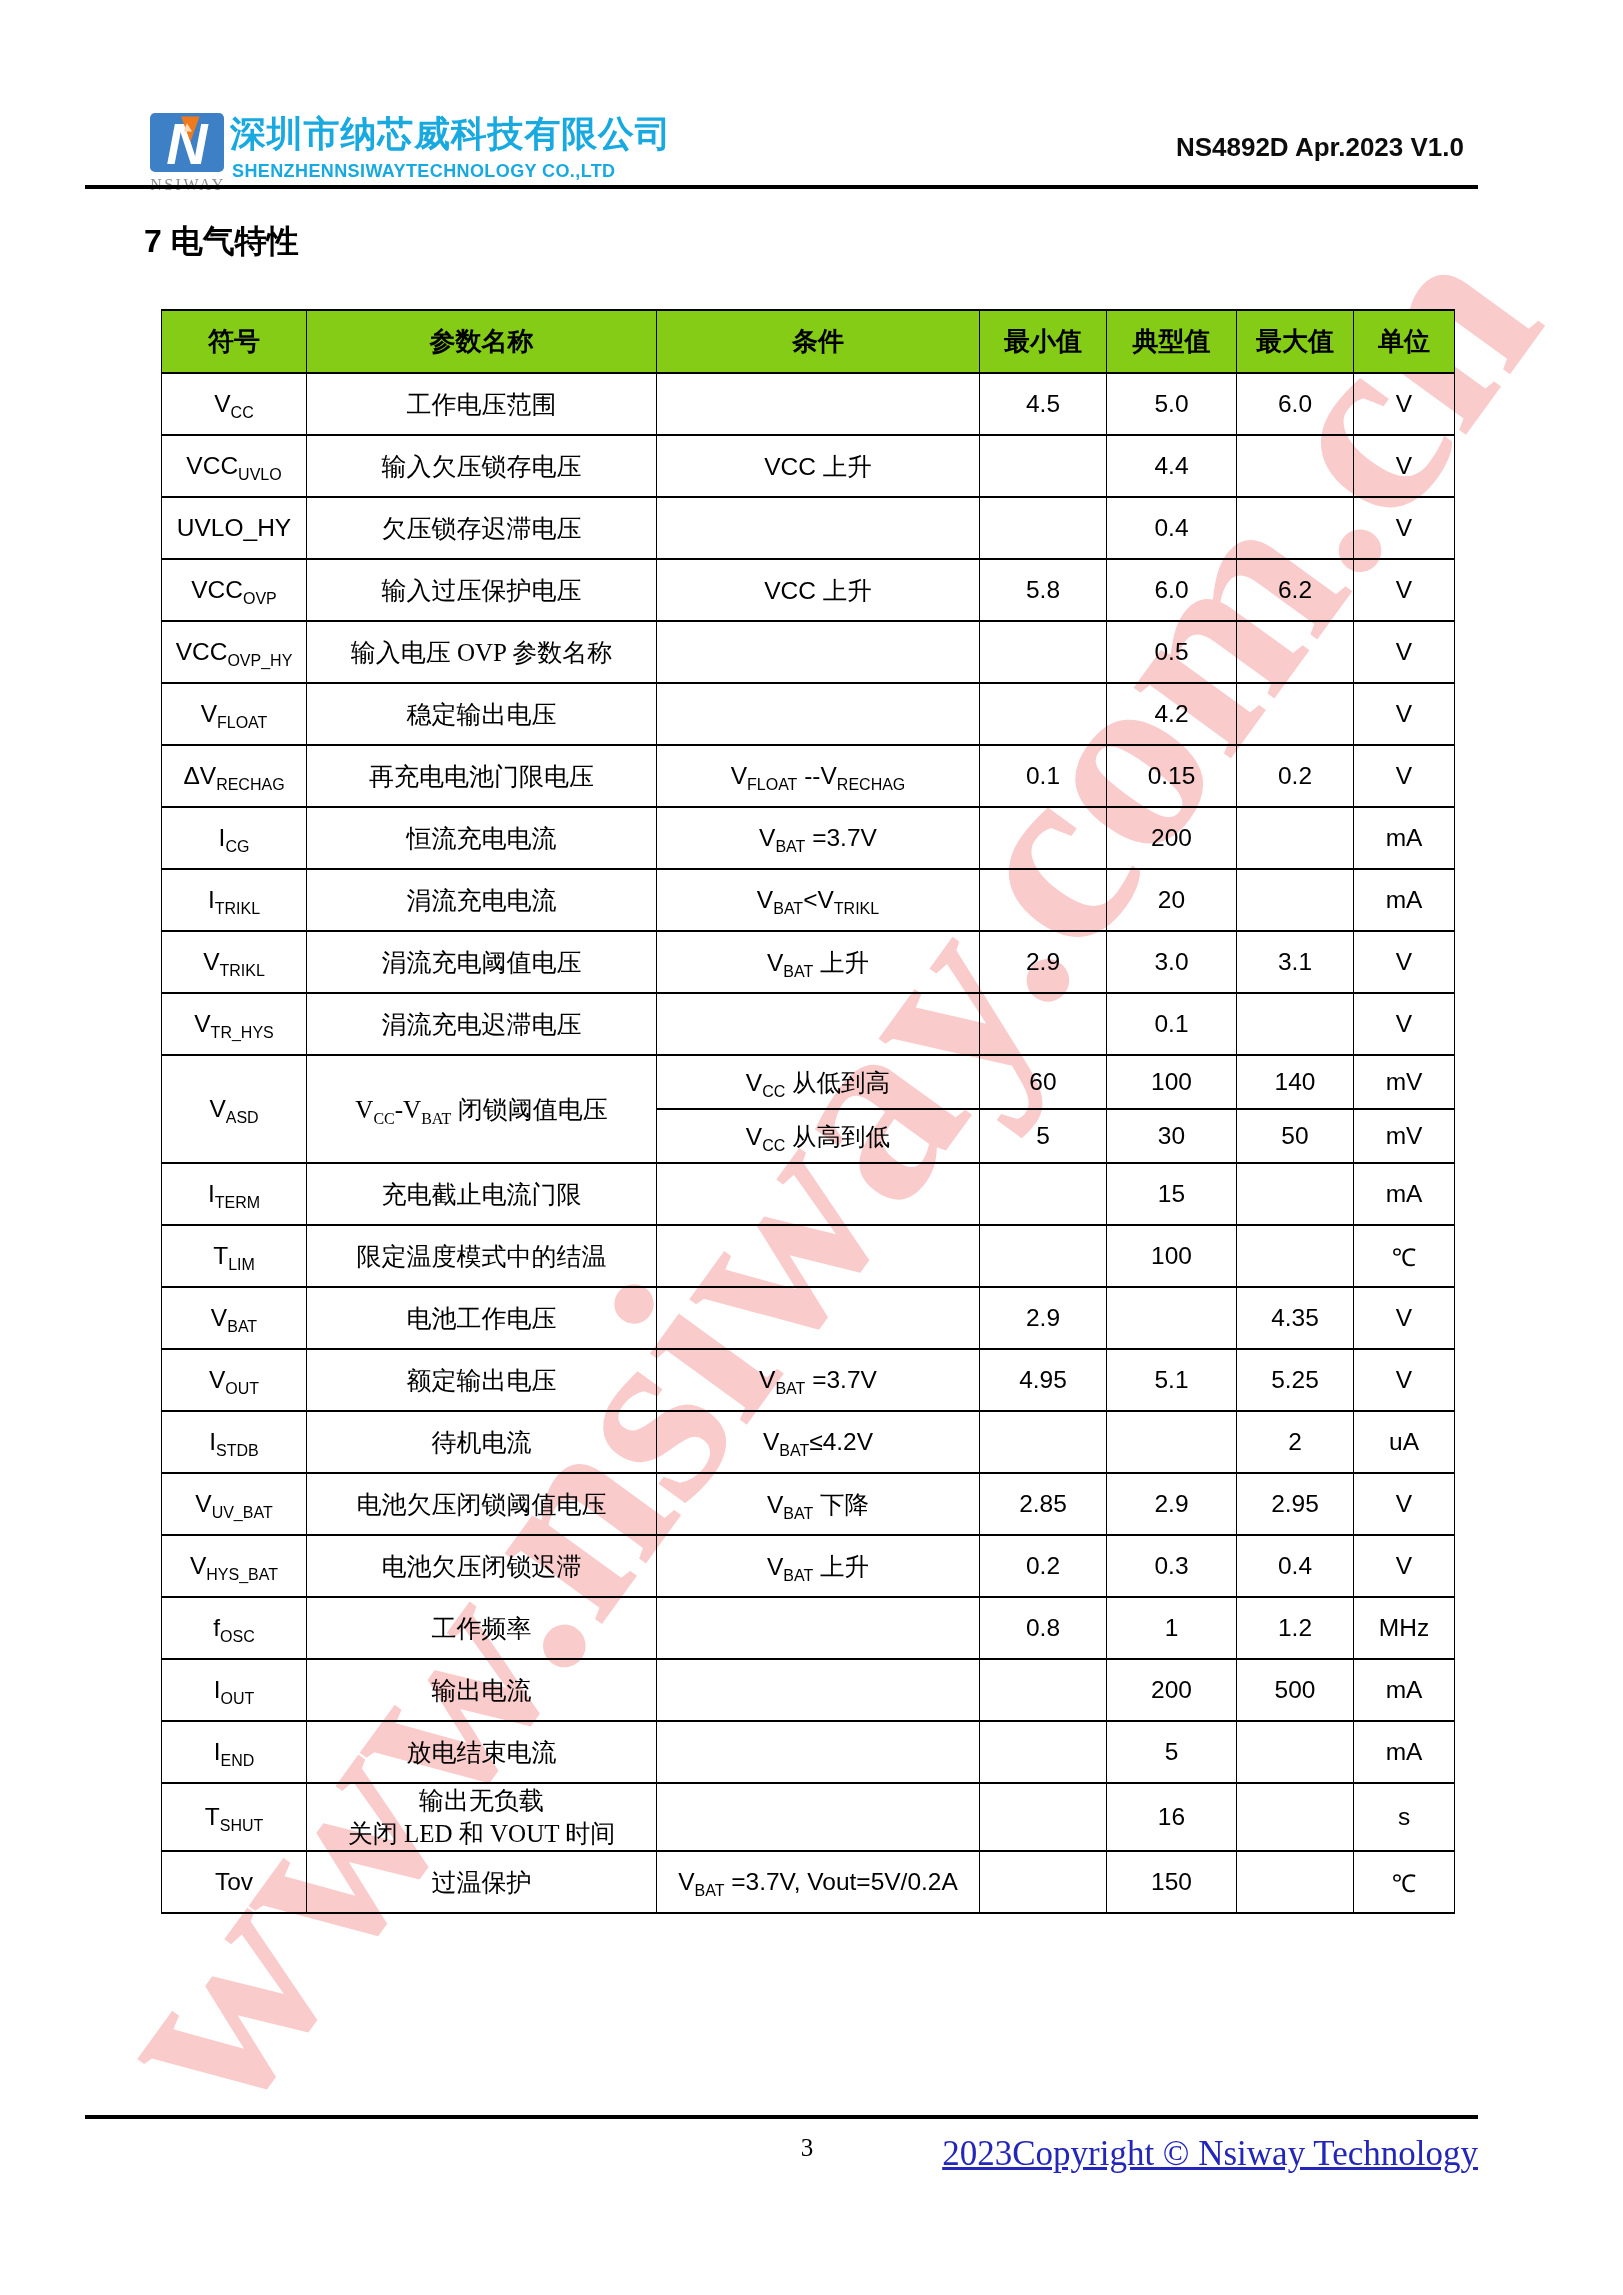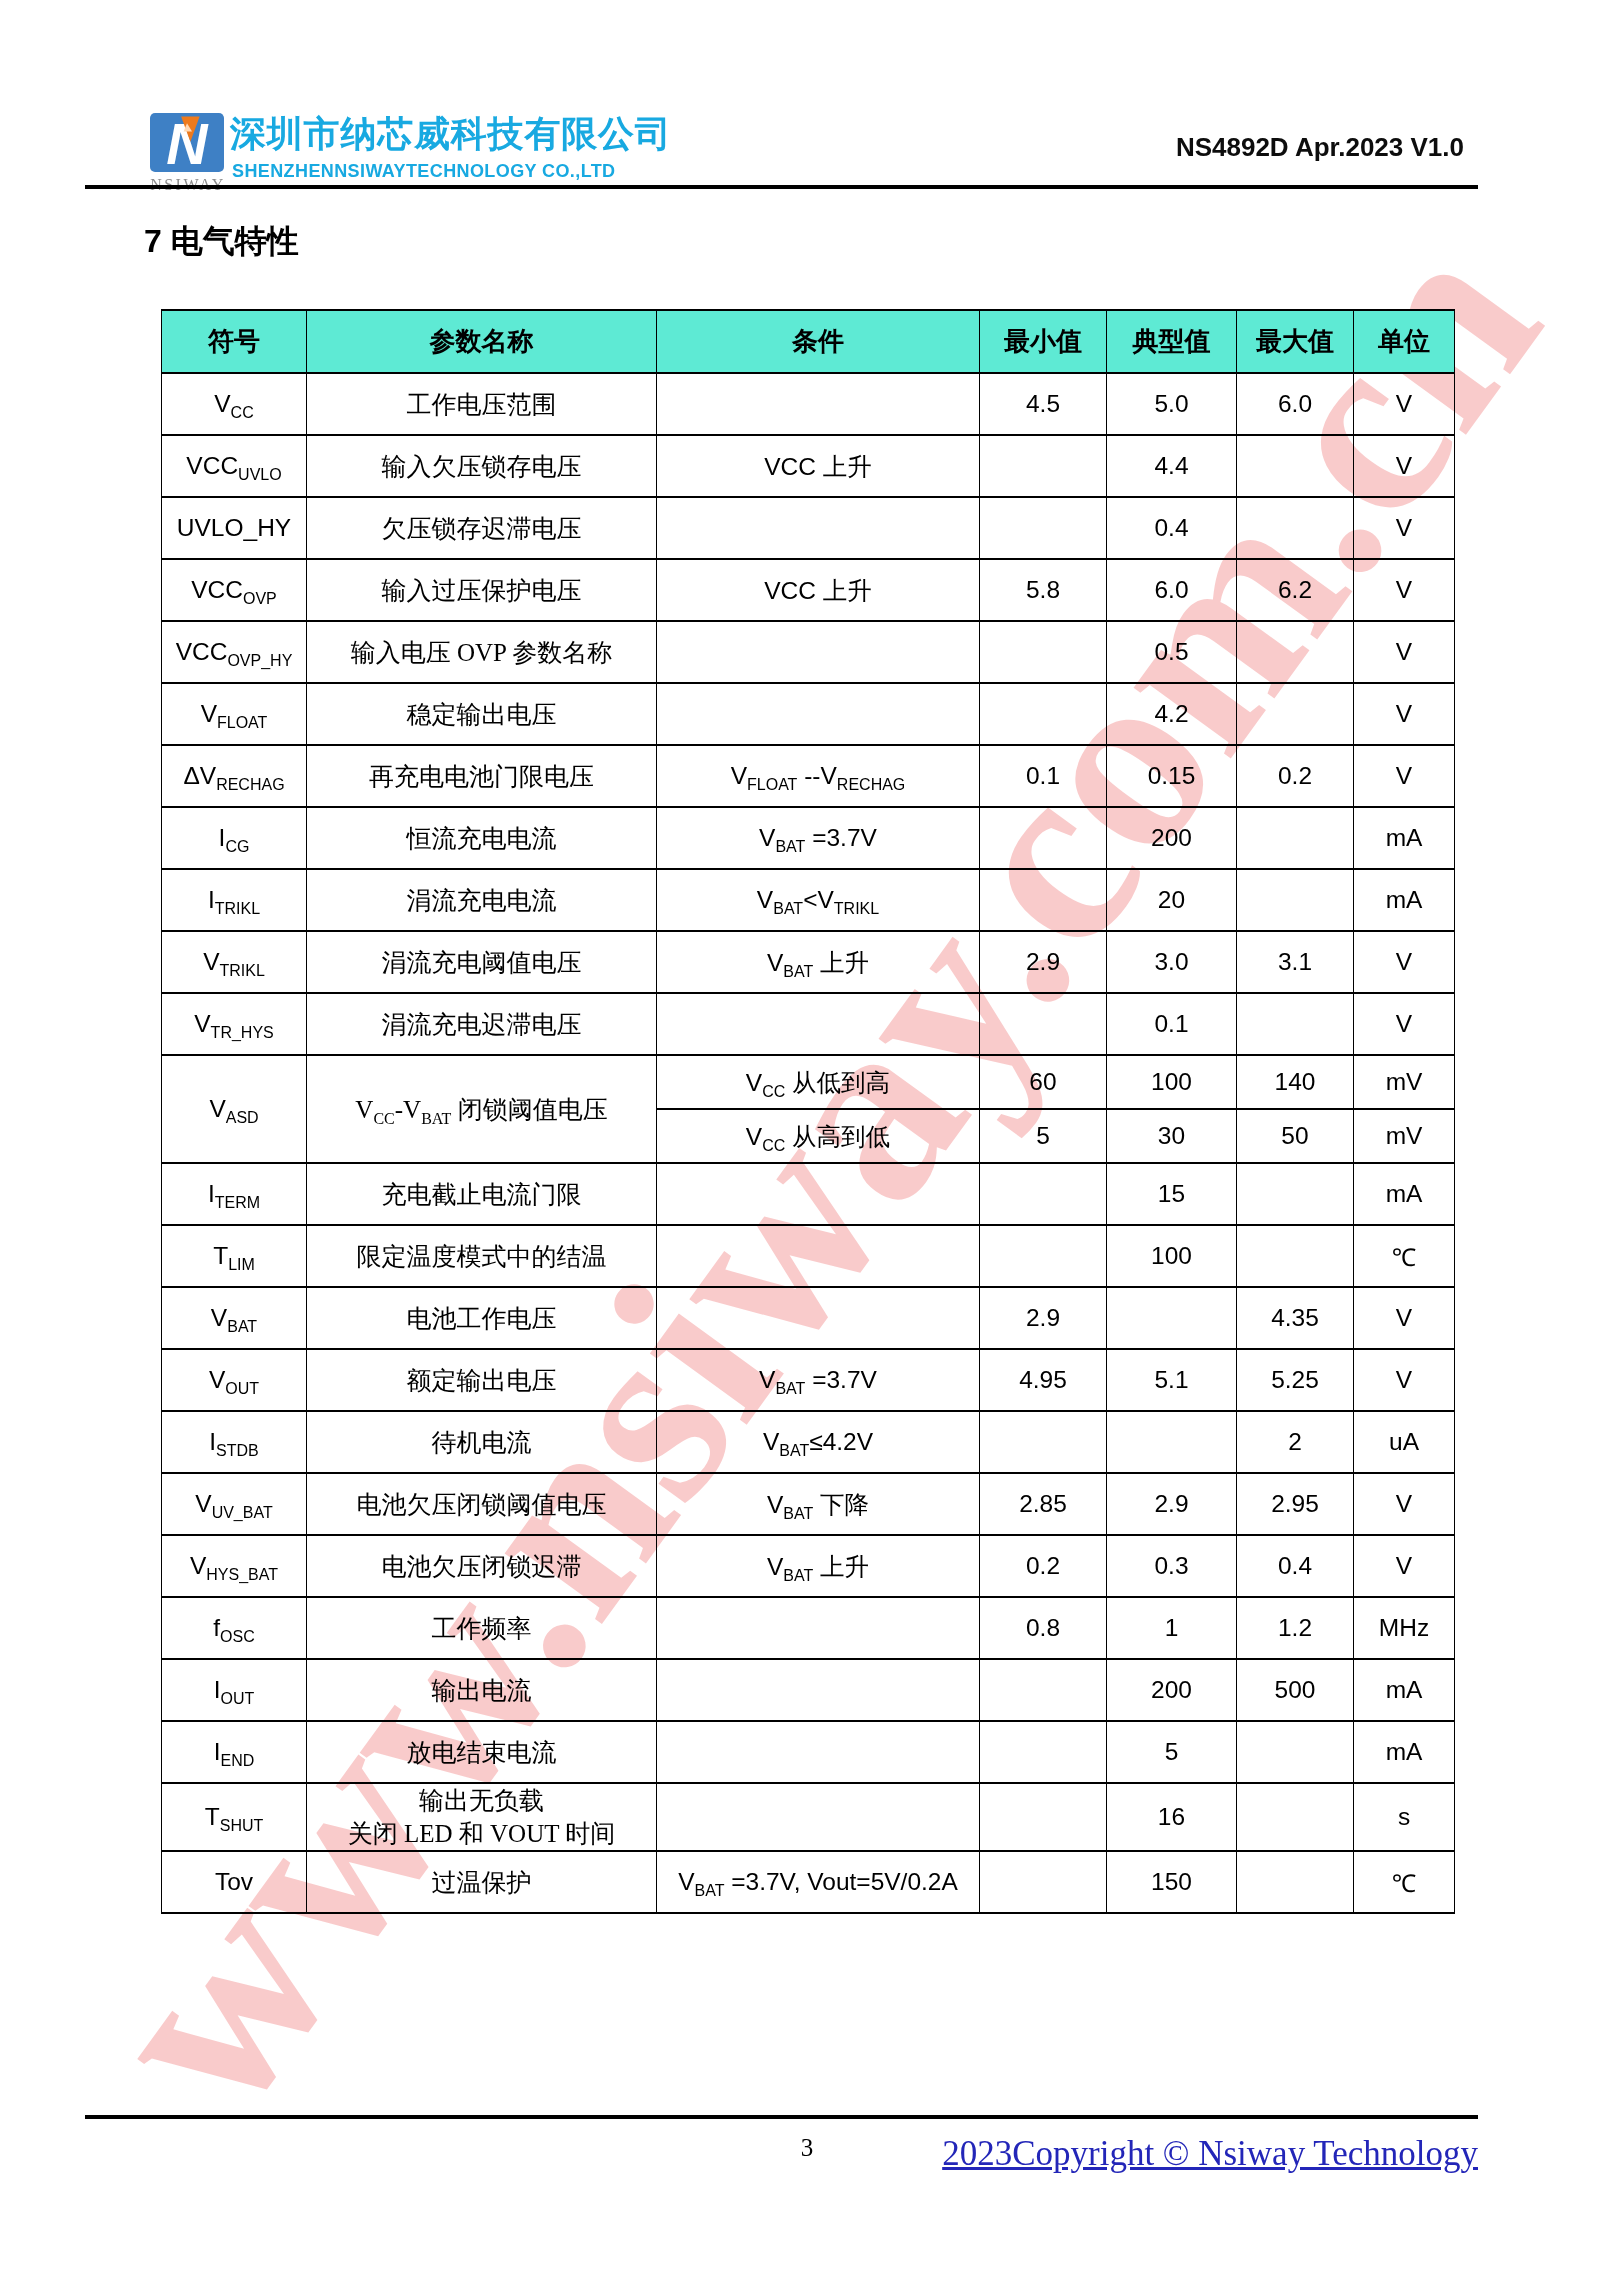--- a/index.html
+++ b/index.html
@@ -43,21 +43,21 @@
     border-collapse:collapse; table-layout:fixed; width:1294px;
     font-size:24.5px;
   }
   table.params th, table.params td{
     border-left:1.7px solid #000; border-right:1.7px solid #000;
     border-top:2.5px solid #000; border-bottom:2.5px solid #000;
     padding:0 5px; vertical-align:middle; text-align:center;
     overflow:hidden;
   }
   table.params th{
-    height:61px; background:#5eead4; font-size:26px; font-weight:bold;
+    height:61px; background:#84cc16; font-size:26px; font-weight:bold;
     font-family:"Liberation Serif", serif;
   }
   table.params td{height:60px; background:transparent;}
   td.c-sym{font-family:"Liberation Sans", sans-serif;}
   td.c-param{
     text-align:left; padding-left:15px;
     font-family:"Liberation Serif", serif; font-size:25px;
   }
   td.c-cond{text-align:left; padding-left:15px;}
   td.c-num, td.c-unit{font-family:"Liberation Sans", sans-serif;}

